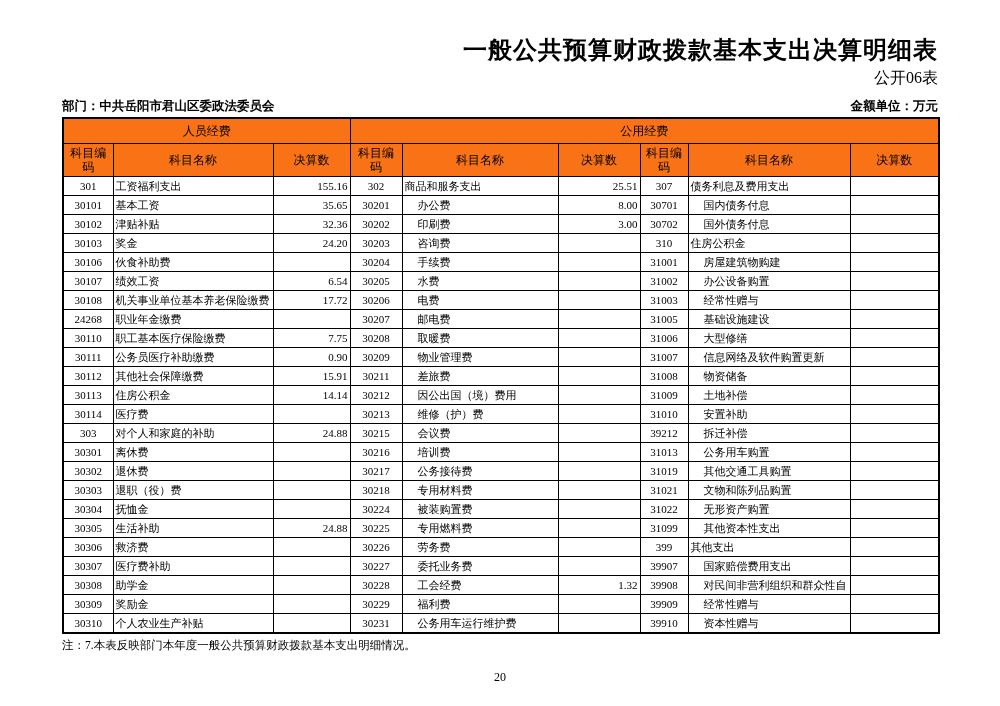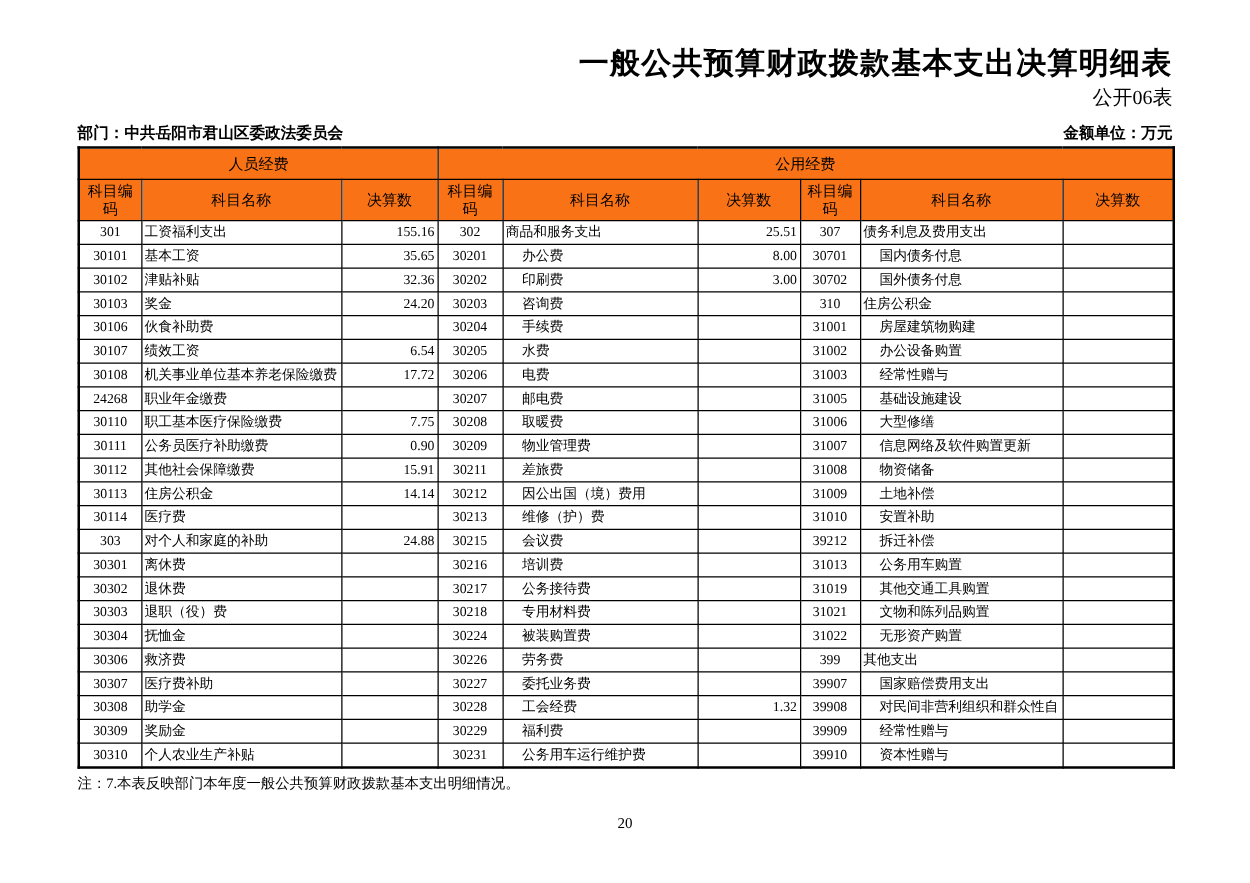--- a/index.html
+++ b/index.html
@@ -319,20 +319,31 @@
           <td class="name">抚恤金</td>
           <td class="value"></td>
           <td class="code">30224</td>
           <td class="name tight indent">被装购置费</td>
           <td class="value"></td>
           <td class="code">31022</td>
           <td class="name tight indent">无形资产购置</td>
           <td class="value"></td>
         </tr>
         <tr>
+          <td class="code">30305</td>
+          <td class="name">生活补助</td>
+          <td class="value">24.88</td>
+          <td class="code">30225</td>
+          <td class="name tight indent">专用燃料费</td>
+          <td class="value"></td>
+          <td class="code">31099</td>
+          <td class="name tight indent">其他资本性支出</td>
+          <td class="value"></td>
+        </tr>
+        <tr>
           <td class="code">30306</td>
           <td class="name">救济费</td>
           <td class="value"></td>
           <td class="code">30226</td>
           <td class="name tight indent">劳务费</td>
           <td class="value"></td>
           <td class="code">399</td>
           <td class="name tight">其他支出</td>
           <td class="value"></td>
         </tr>

